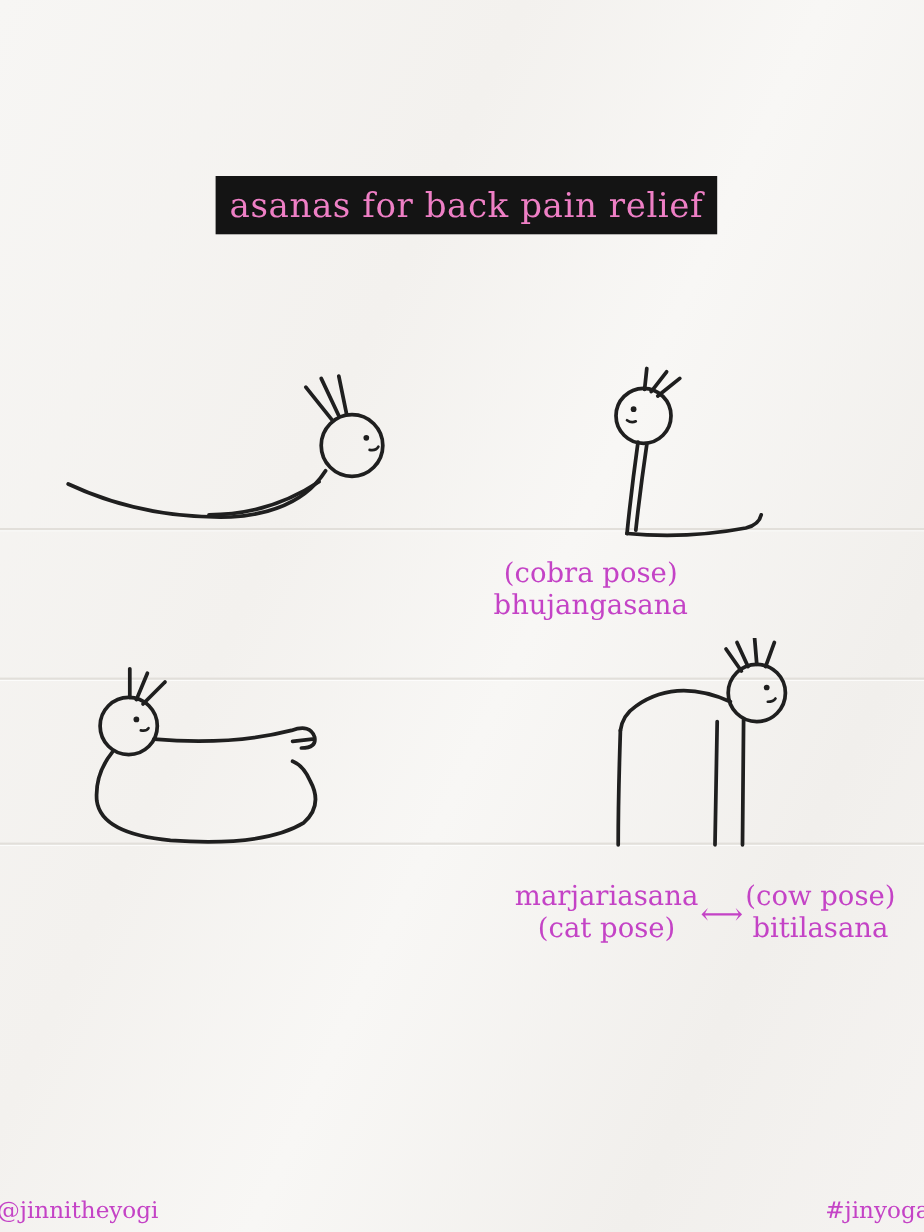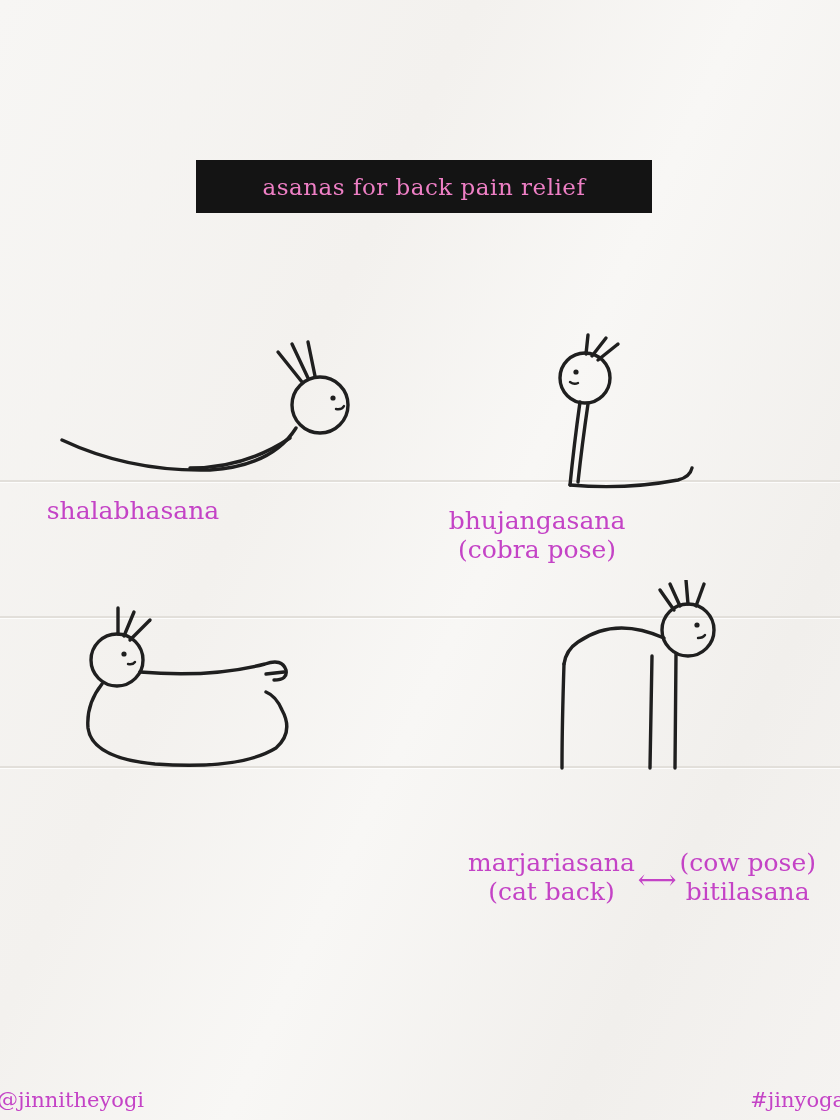--- a/index.html
+++ b/index.html
@@ -19,43 +19,42 @@
   }
 
   .banner {
     position: absolute; left: 196px; top: 160px;
     width: 456px; height: 53px;
     background: #141414;
     display: flex; align-items: center; justify-content: center;
   }
   .banner .title {
     color: #ee7fc5;
-    font-size: 23px;
+    font-size: 31px;
     letter-spacing: 0.5px;
   }
 
   .figure { position: absolute; }
   .figure svg { display: block; }
   .stroke { fill: none; stroke: #1f1f1f; stroke-width: 3.4; stroke-linecap: round; stroke-linejoin: round; }
   .dot { fill: #1f1f1f; stroke: none; }
 
   .pose-label {
     position: absolute;
     text-align: center;
     color: #c443c6;
     font-size: 25px;
     line-height: 29px;
   }
 
   .pair-row {
     position: absolute;
     left: 468px; top: 800px; width: 348px;
-    display: flex; align-items: center; justify-content: space-between;
+    display: flex; align-items: center; justify-content: flex-start;
     color: #c443c6;
-    margin-top: 48px;
   }
   .pair-col { text-align: center; font-size: 25px; line-height: 29px; }
   .pair-arrow { font-size: 27px; padding: 0 2px; transform: translateY(2px); }
 
   .footer-text {
     position: absolute;
     bottom: 8px;
     color: #c443c6;
     font-size: 21px;
     white-space: nowrap;
@@ -127,33 +126,32 @@
       <circle class="dot" cx="167" cy="45" r="2.6"></circle>
       <path class="stroke" d="M 168 58 q 5 0 7 -3" style="stroke-width:2.4"></path>
       <path class="stroke" d="M 134 58 Q 85 36 48 62 Q 36 70 34 84"></path>
       <path class="stroke" d="M 34 84 C 33 115 32 150 32 188"></path>
       <path class="stroke" d="M 146 74 L 145 188"></path>
       <path class="stroke" d="M 122 76 L 120 188"></path>
     </svg>
   </div>
 
   <div class="pose-label" style="left:13px; top:496px; width:240px;">
-    <div>shalabhasana</div>
   </div>
 
   <div class="pose-label" style="left:417px; top:506px; width:240px;">
+    <div>(cobra pose)</div>
     <div>bhujangasana</div>
-    <div>(cobra pose)</div>
   </div>
 
 
   <div class="pair-row">
     <div class="pair-col">
       <div>marjariasana</div>
-      <div>(cat back)</div>
+      <div>(cat pose)</div>
     </div>
     <div class="pair-arrow">⟷</div>
     <div class="pair-col">
       <div>(cow pose)</div>
       <div>bitilasana</div>
     </div>
   </div>
 
   <div class="footer-text footer-left">@jinnitheyogi</div>
   <div class="footer-text footer-right">#jinyoga</div>

